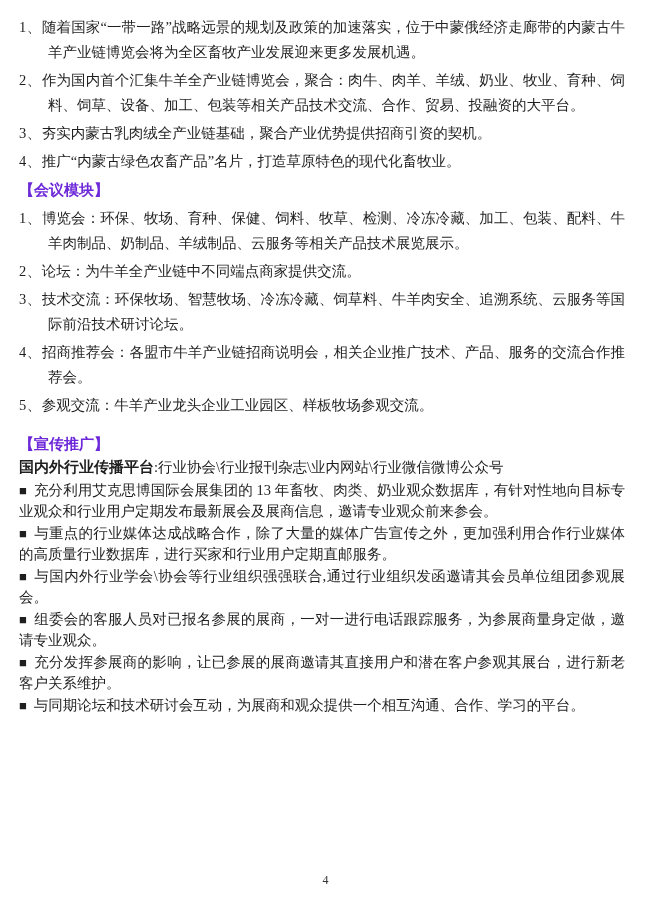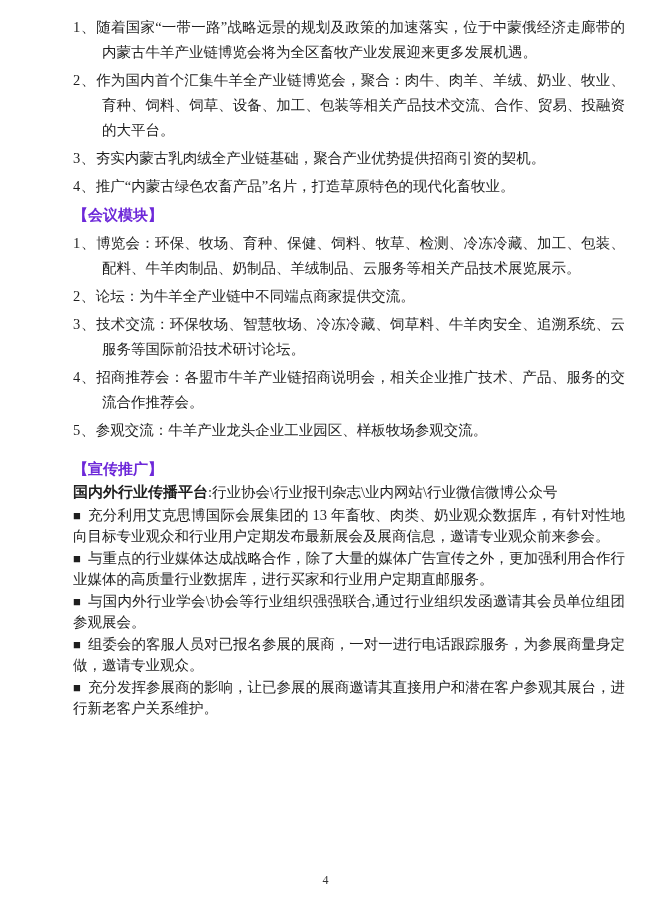--- a/index.html
+++ b/index.html
@@ -6,23 +6,22 @@
   body {
     width: 651px; height: 901px;
     background: #ffffff;
     font-family: "Liberation Serif", serif;
     color: #1f1f1f;
     position: relative;
     overflow: hidden;
   }
   .page {
     position: absolute; inset: 0;
-    padding: 15px 26px 0 25px;
+    padding: 15px 26px 0 19px;
     box-sizing: border-box;
-    margin-left: 48px;
   }
   .num-item {
     margin: 0 0 3px 0;
     font-size: 14.5px;
     line-height: 25px;
     text-align: justify;
     padding-left: 29px;
     text-indent: -29px;
   }
   .num-item .num { letter-spacing: 0.5px; }
@@ -107,17 +106,18 @@
 
 
       <p class="bullet-item"><span class="bullet-marker">■</span><span>与重点的行业媒体达成战略合作，除了大量的媒体广告宣传之外，更加强利用合作行业媒体的高质量行业数据库，进行买家和行业用户定期直邮服务。</span></p>
 
       <p class="bullet-item"><span class="bullet-marker">■</span><span>与国内外行业学会\协会等行业组织强强联合,通过行业组织发函邀请其会员单位组团参观展会。</span></p>
 
       <p class="bullet-item"><span class="bullet-marker">■</span><span>组委会的客服人员对已报名参展的展商，一对一进行电话跟踪服务，为参展商量身定做，邀请专业观众。</span></p>
 
       <p class="bullet-item"><span class="bullet-marker">■</span><span>充分发挥参展商的影响，让已参展的展商邀请其直接用户和潜在客户参观其展台，进行新老客户关系维护。</span></p>
 
+      <p class="bullet-item"><span class="bullet-marker">■</span><span>与同期论坛和技术研讨会互动，为展商和观众提供一个相互沟通、合作、学习的平台。</span></p>
     </div>
 
 </div>
 
 <div class="page-number">4</div>
 
 </body></html>

